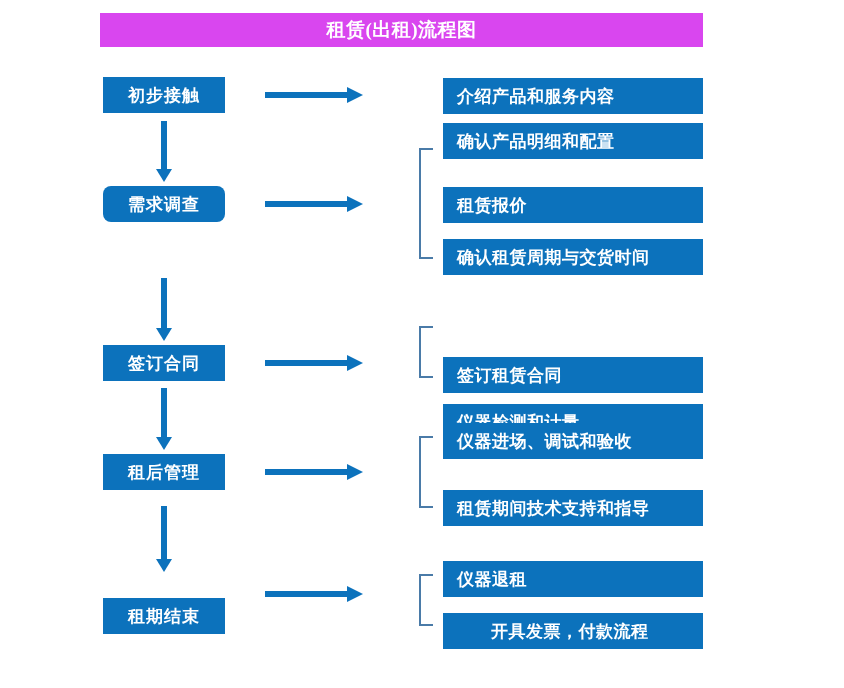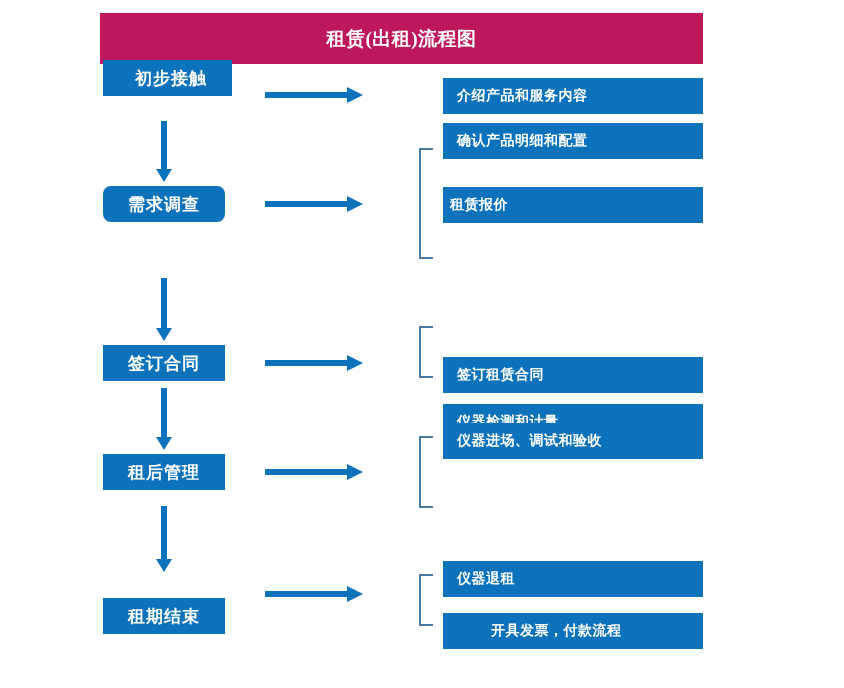--- a/index.html
+++ b/index.html
@@ -18,22 +18,22 @@
     width: 844px;
     height: 688px;
   }
 
   
   .title-banner {
     position: absolute;
     left: 100px;
     top: 13px;
     width: 603px;
-    height: 51px;
-    background: #be185d;
+    height: 34px;
+    background: #d946ef;
     color: #ffffff;
     font-size: 19px;
     font-weight: bold;
     display: flex;
     align-items: center;
     justify-content: center;
     letter-spacing: 0.5px;
   }
 
   
@@ -53,21 +53,21 @@
   }
 
   
   .detail-box {
     position: absolute;
     left: 443px;
     width: 260px;
     height: 36px;
     background: #0c72bc;
     color: #ffffff;
-    font-size: 14px;
+    font-size: 17px;
     font-weight: bold;
     display: flex;
     align-items: center;
     padding-left: 14px;
     box-sizing: border-box;
     letter-spacing: 0.5px;
     white-space: nowrap;
   }
 
   
@@ -132,21 +132,21 @@
     box-sizing: border-box;
   }
 </style>
 </head>
 <body>
 
 <div id="canvas">
 
   <div class="title-banner">租赁(出租)流程图</div>
 
-  <div class="stage-box" style="top:60px;padding-left:7px;">初步接触</div>
+  <div class="stage-box" style="top:77px;">初步接触</div>
   <div class="stage-box" style="top:186px;border-radius:8px;">需求调查</div>
   <div class="stage-box" style="top:345px;">签订合同</div>
   <div class="stage-box" style="top:454px;">租后管理</div>
   <div class="stage-box" style="top:576px;margin-top:22px;">租期结束</div>
 
   <div class="v-arrow" style="top:121px; height:61px;">
     <div class="shaft"></div>
     <div class="head"></div>
   </div>
   <div class="v-arrow" style="top:278px; height:63px;">
@@ -183,20 +183,22 @@
     <div class="head"></div>
   </div>
 
   <div class="bracket" style="top:148px; height:111px;"></div>
   <div class="bracket" style="top:326px; height:52px;"></div>
   <div class="bracket" style="top:436px; height:72px;"></div>
   <div class="bracket" style="top:574px; height:52px;"></div>
 
   <div class="detail-box" style="top:78px;">介绍产品和服务内容</div>
   <div class="detail-box" style="top:123px;">确认产品明细和配置</div>
-  <div class="detail-box" style="top:187px;padding-left:7px;">租赁报价</div>
+  <div class="detail-box" style="top:187px;">租赁报价</div>
+  <div class="detail-box" style="top:239px;">确认租赁周期与交货时间</div>
   <div class="detail-box" style="top:313px;margin-top:44px;">签订租赁合同</div>
   <div class="detail-box" style="top:356px;margin-top:48px;">仪器检测和计量</div>
   <div class="detail-box" style="top:423px;">仪器进场、调试和验收</div>
+  <div class="detail-box" style="top:490px;">租赁期间技术支持和指导</div>
   <div class="detail-box" style="top:561px;">仪器退租</div>
   <div class="detail-box" style="top:613px;padding-left:48px;">开具发票，付款流程</div>
 
 </div>
 
 </body></html>

